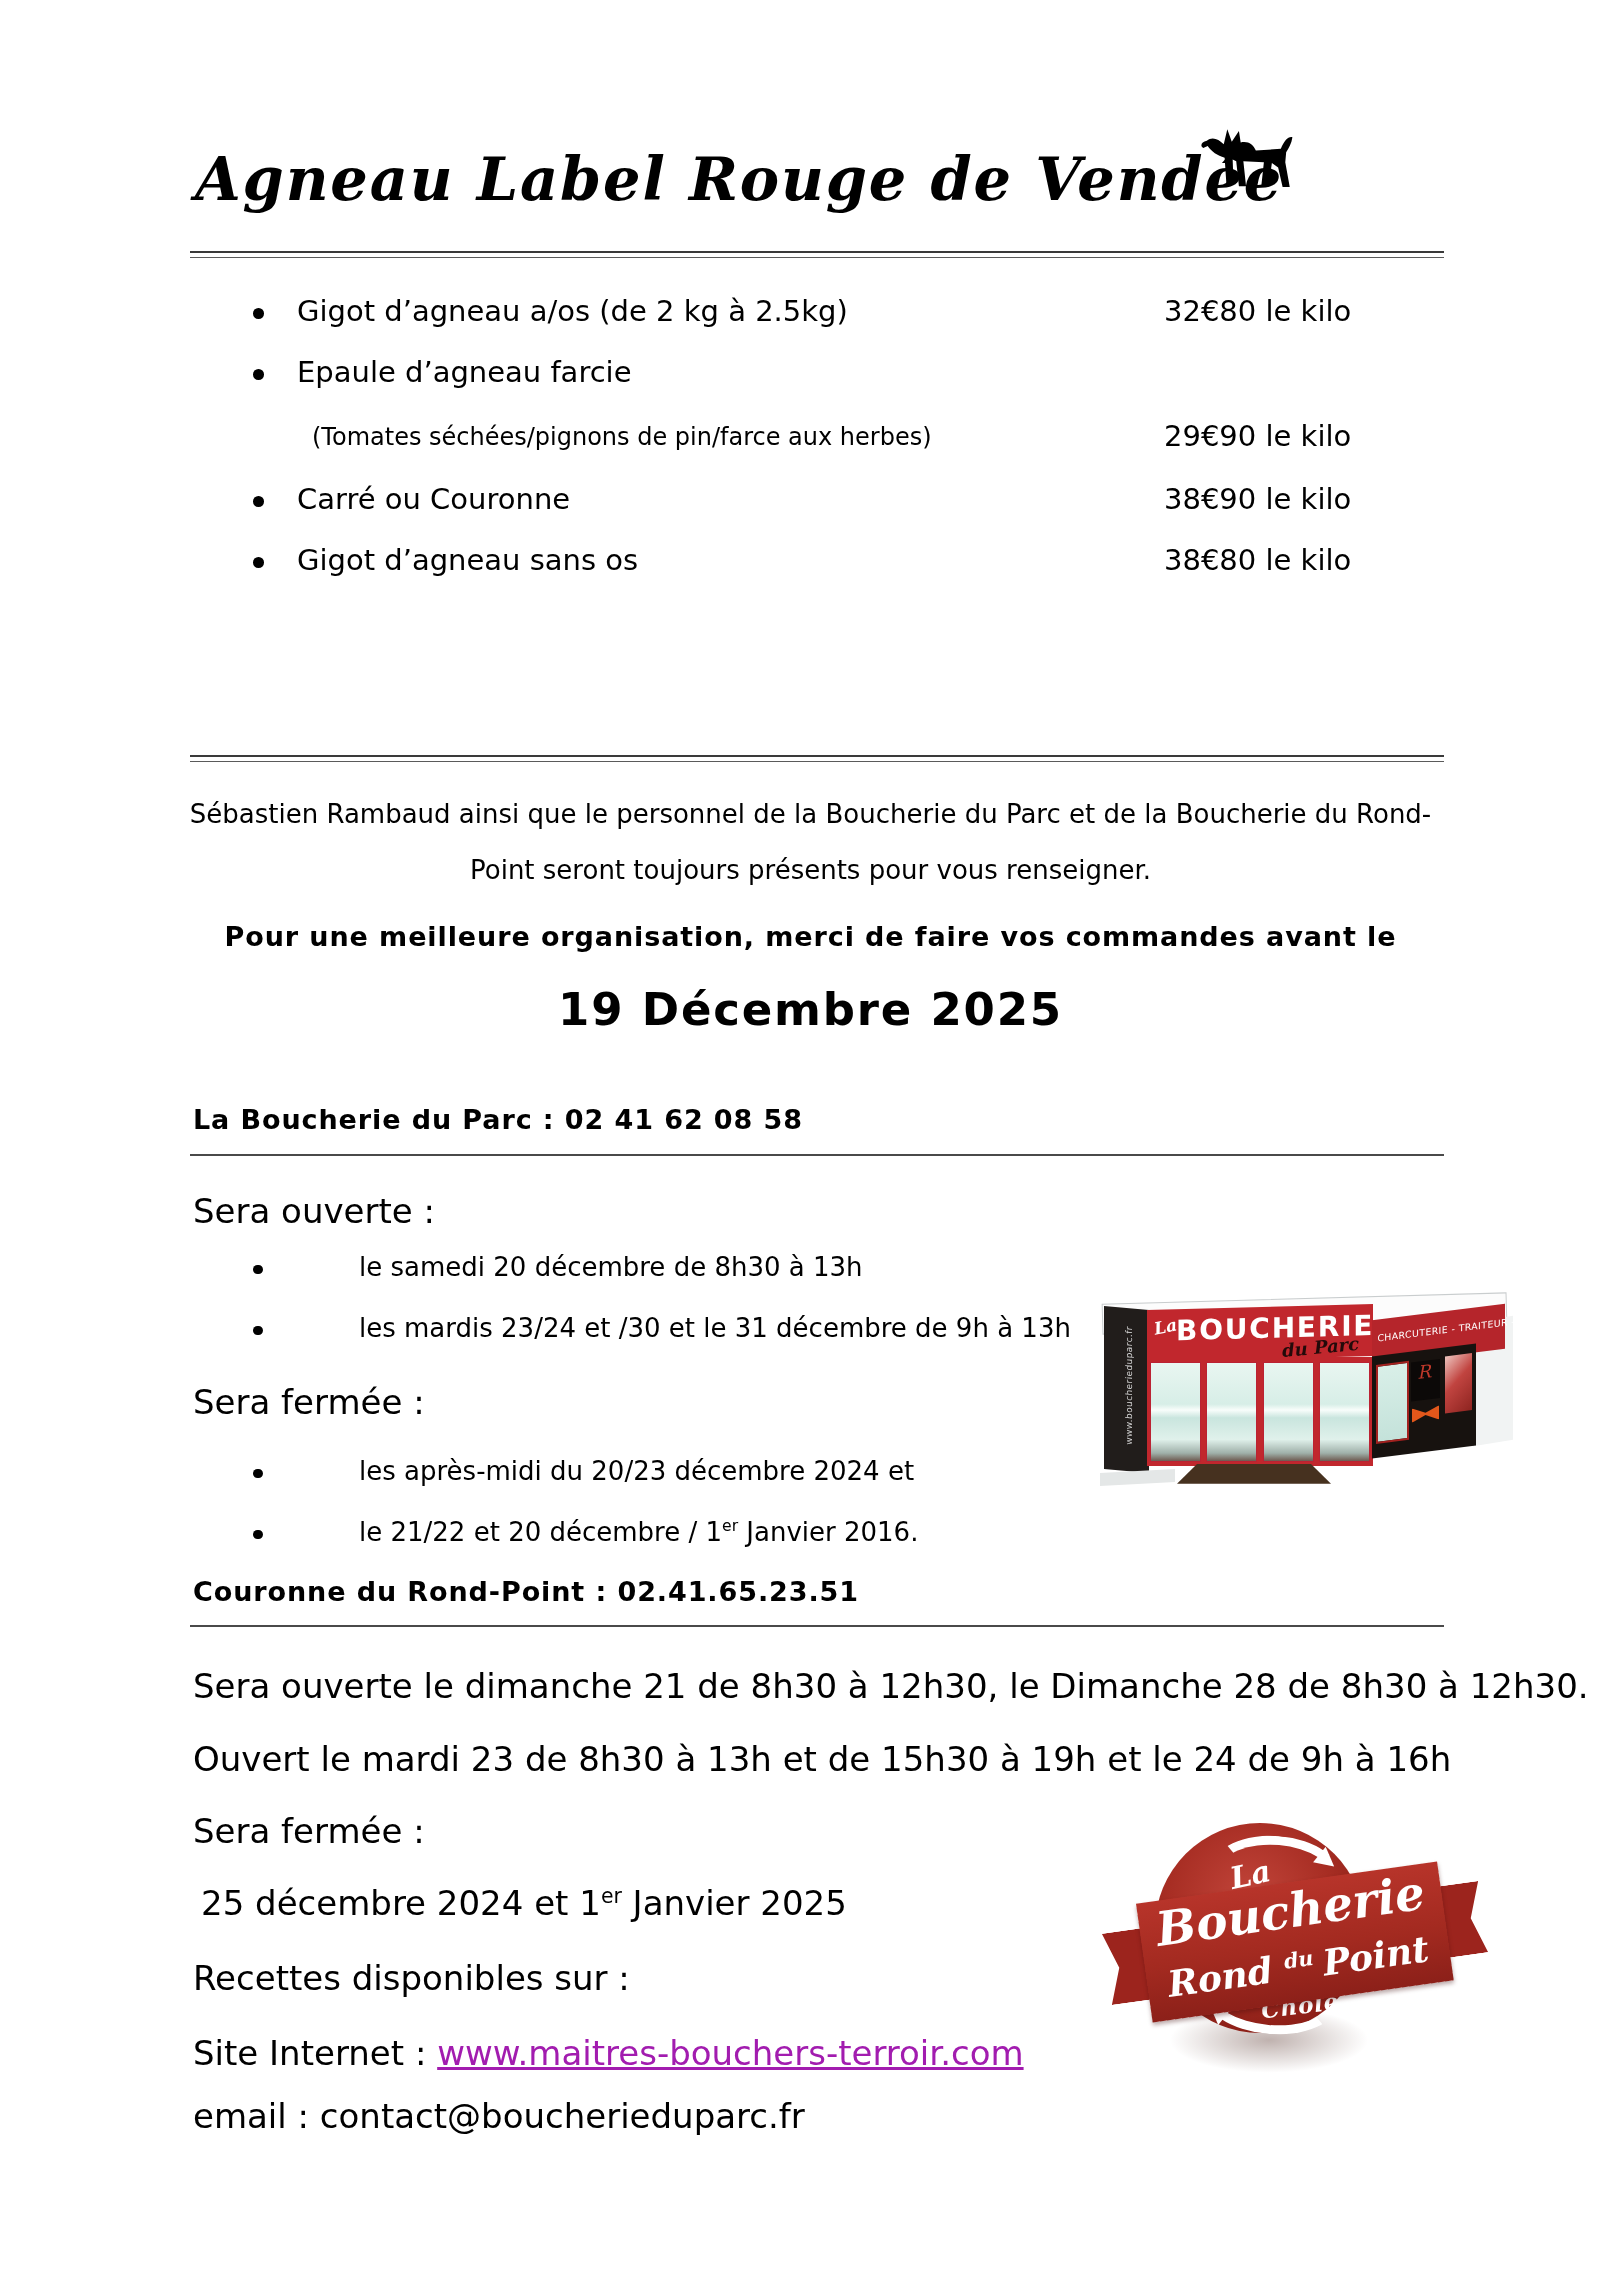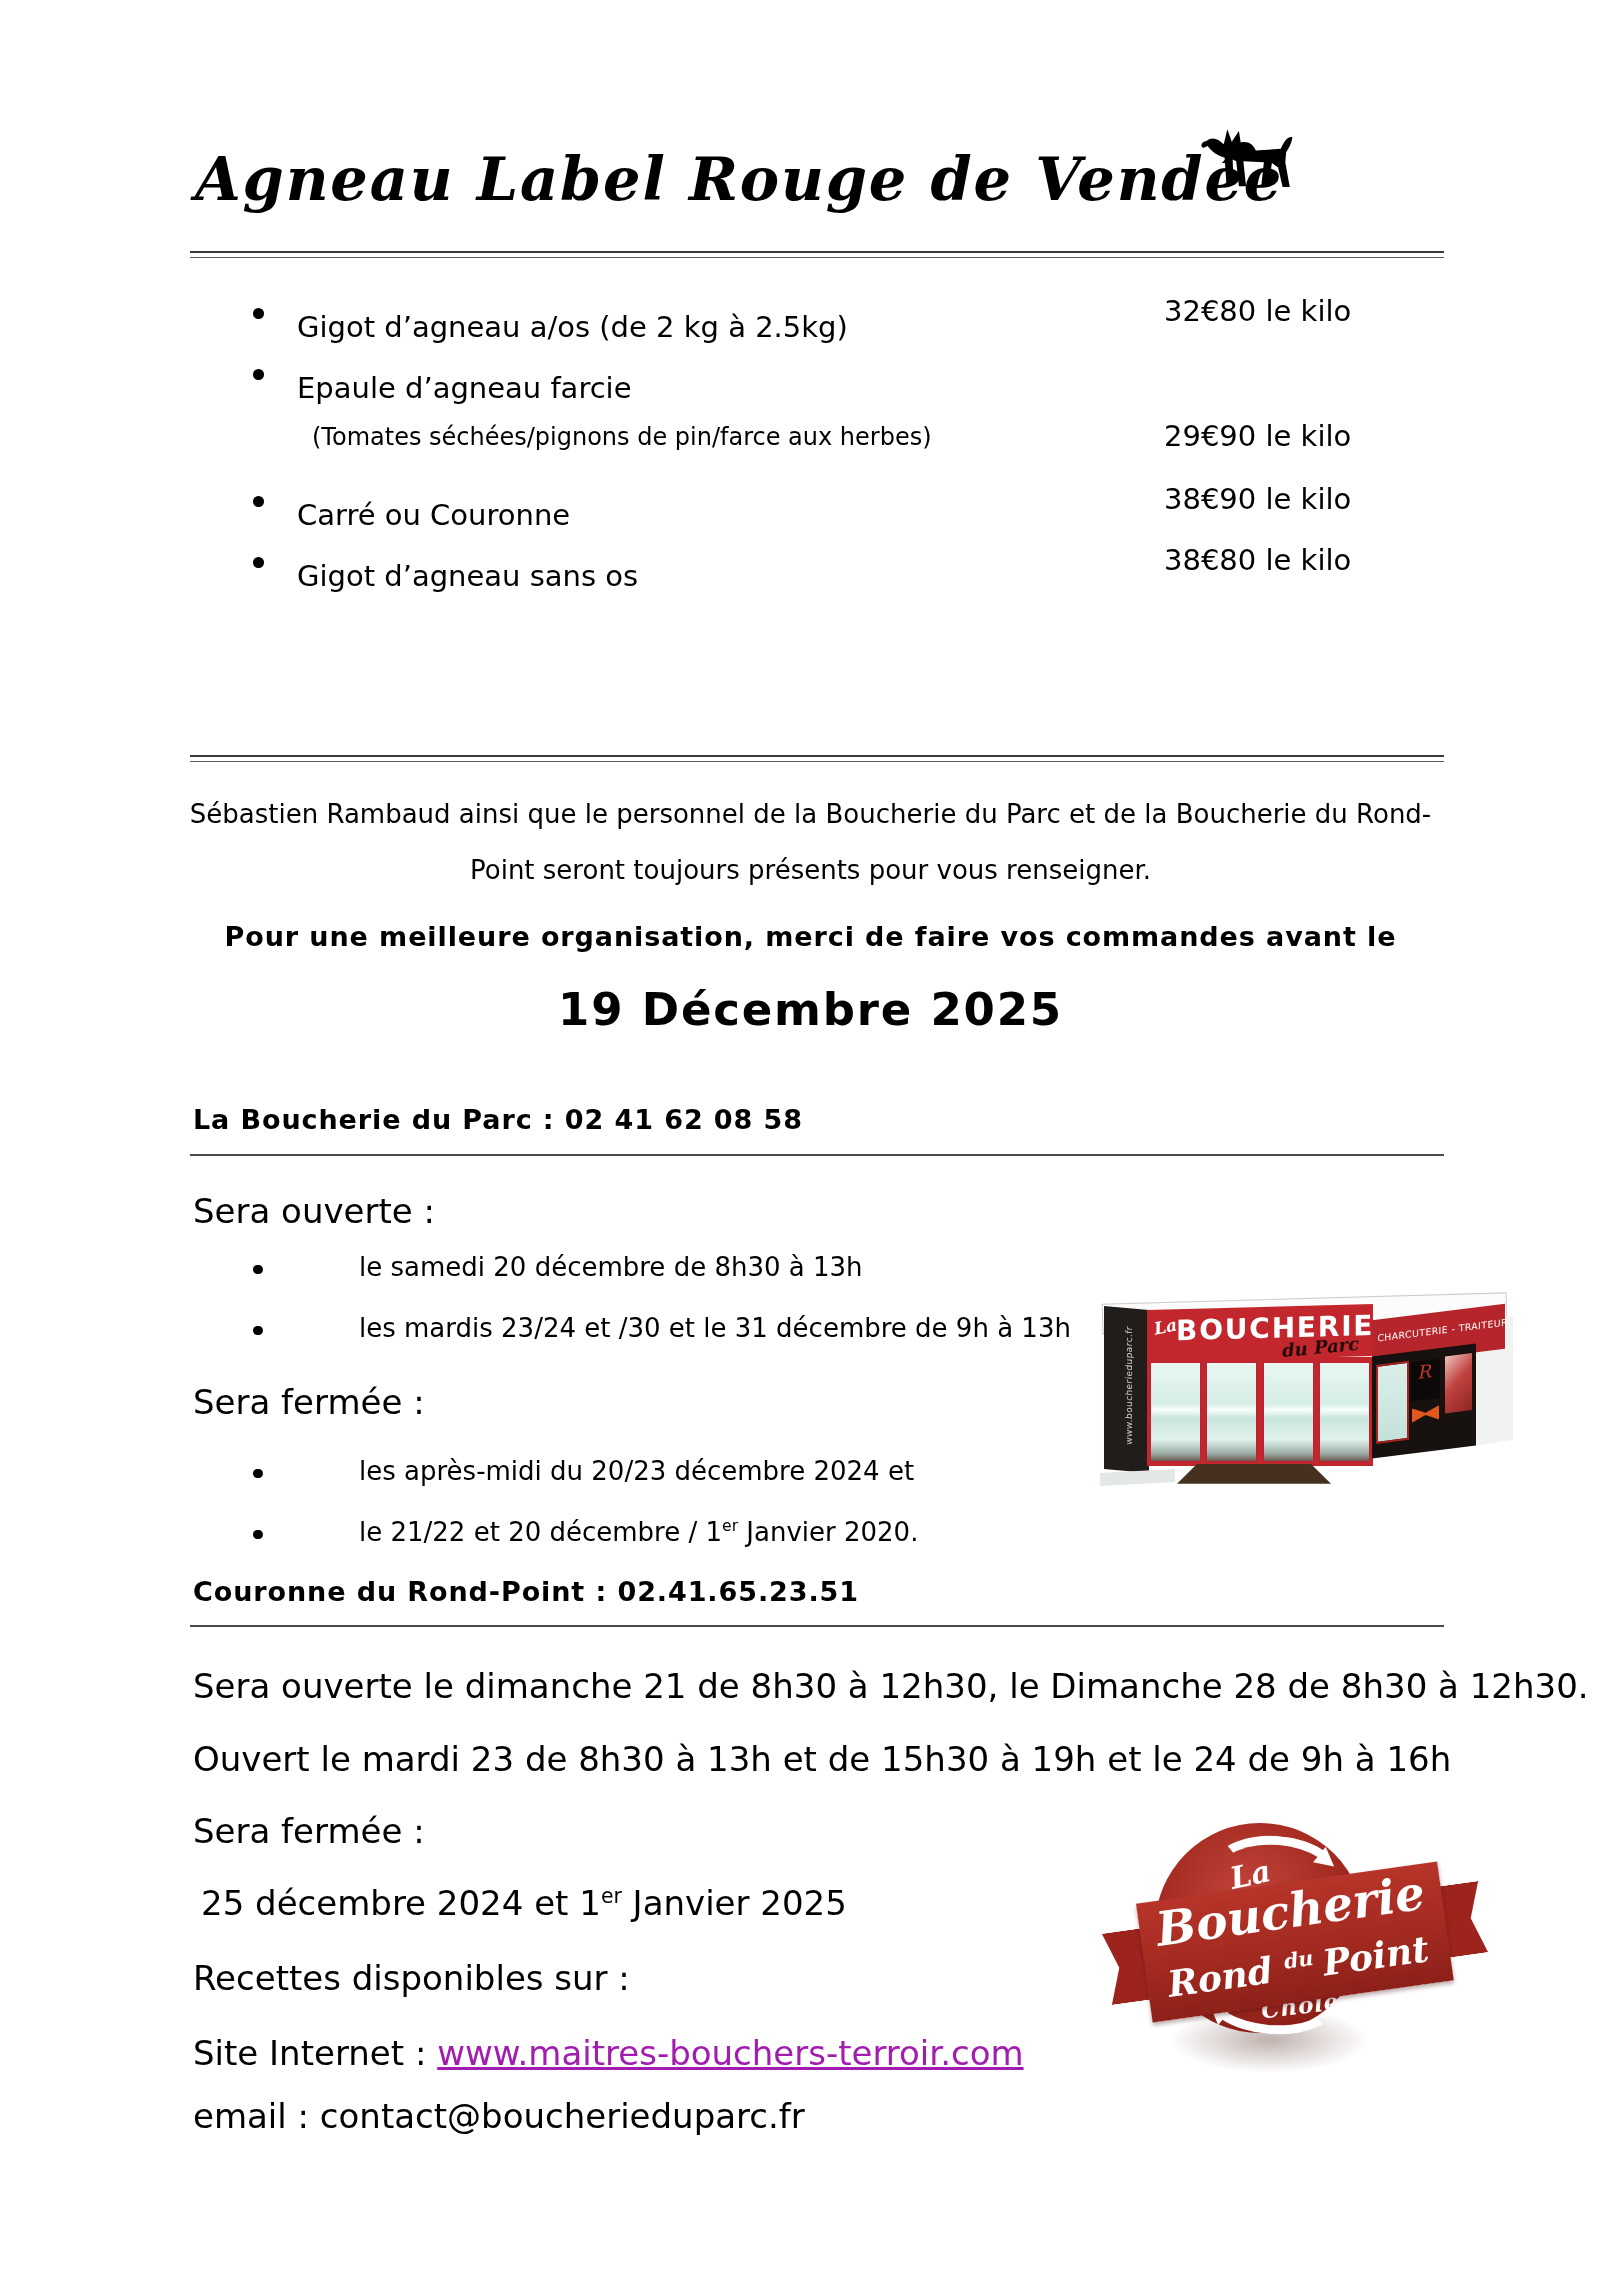--- a/index.html
+++ b/index.html
@@ -18,21 +18,21 @@
     position:absolute; left:190px; width:1254px; height:3.6px;
     border-top:2.7px solid #3a3a3a; border-bottom:0.9px solid #5a5a5a;
   }
   .rule-single {
     position:absolute; left:190px; width:1254px; height:0;
     border-top:2.7px solid #4a4a4a;
   }
   
   .price-row { position:absolute; left:0; width:1621px; height:48px; font-size:29px; }
   .price-row .dot { position:absolute; left:253px; top:14.3px; width:10.7px; height:10.7px; border-radius:50%; background:#000; }
-  .price-row .label { position:absolute; left:297px; top:16px; white-space:nowrap; }
+  .price-row .label { position:absolute; left:297px; top:0; white-space:nowrap; }
   .price-row .price { position:absolute; left:1164px; top:0; white-space:nowrap; }
   .price-row.note-row { font-size:24px; }
   .price-row.note-row .label { left:312px; top:3.6px; }
   .price-row.note-row .price { font-size:29px; top:0; }
   
   .center-block { position:absolute; left:161px; width:1299px; text-align:center; }
   .intro-staff { top:786px; font-size:26px; line-height:56px; }
   .intro-notice { top:921px; font-size:27px; font-weight:bold; letter-spacing:0.9px; }
   .intro-date { top:983px; font-size:45px; font-weight:bold; letter-spacing:1.8px; }
   
@@ -149,21 +149,21 @@
     <span class="txt">les mardis 23/24 et /30 et le 31 décembre de 9h à 13h</span>
   </div>
 
   <div class="body-line" style="top:1382px">Sera fermée :</div>
   <div class="bullet-row" style="top:1456px">
     <span class="dot"></span>
     <span class="txt">les après-midi du 20/23 décembre 2024 et</span>
   </div>
   <div class="bullet-row" style="top:1517px">
     <span class="dot"></span>
-    <span class="txt"><span>le  21/22 et 20 décembre /  1</span><sup>er</sup><span> Janvier 2020.</span></span>
+    <span class="txt"><span>le  21/22 et 20 décembre /  1</span><sup>er</sup><span> Janvier 2016.</span></span>
   </div>
 
   <div class="store">
     <div class="store-roof"></div>
     <div class="store-side-wall"></div>
     <div class="store-left-pillar">
       <div class="store-url">www.boucherieduparc.fr</div>
     </div>
     <div class="store-fascia">
       <span class="store-la">La</span>

